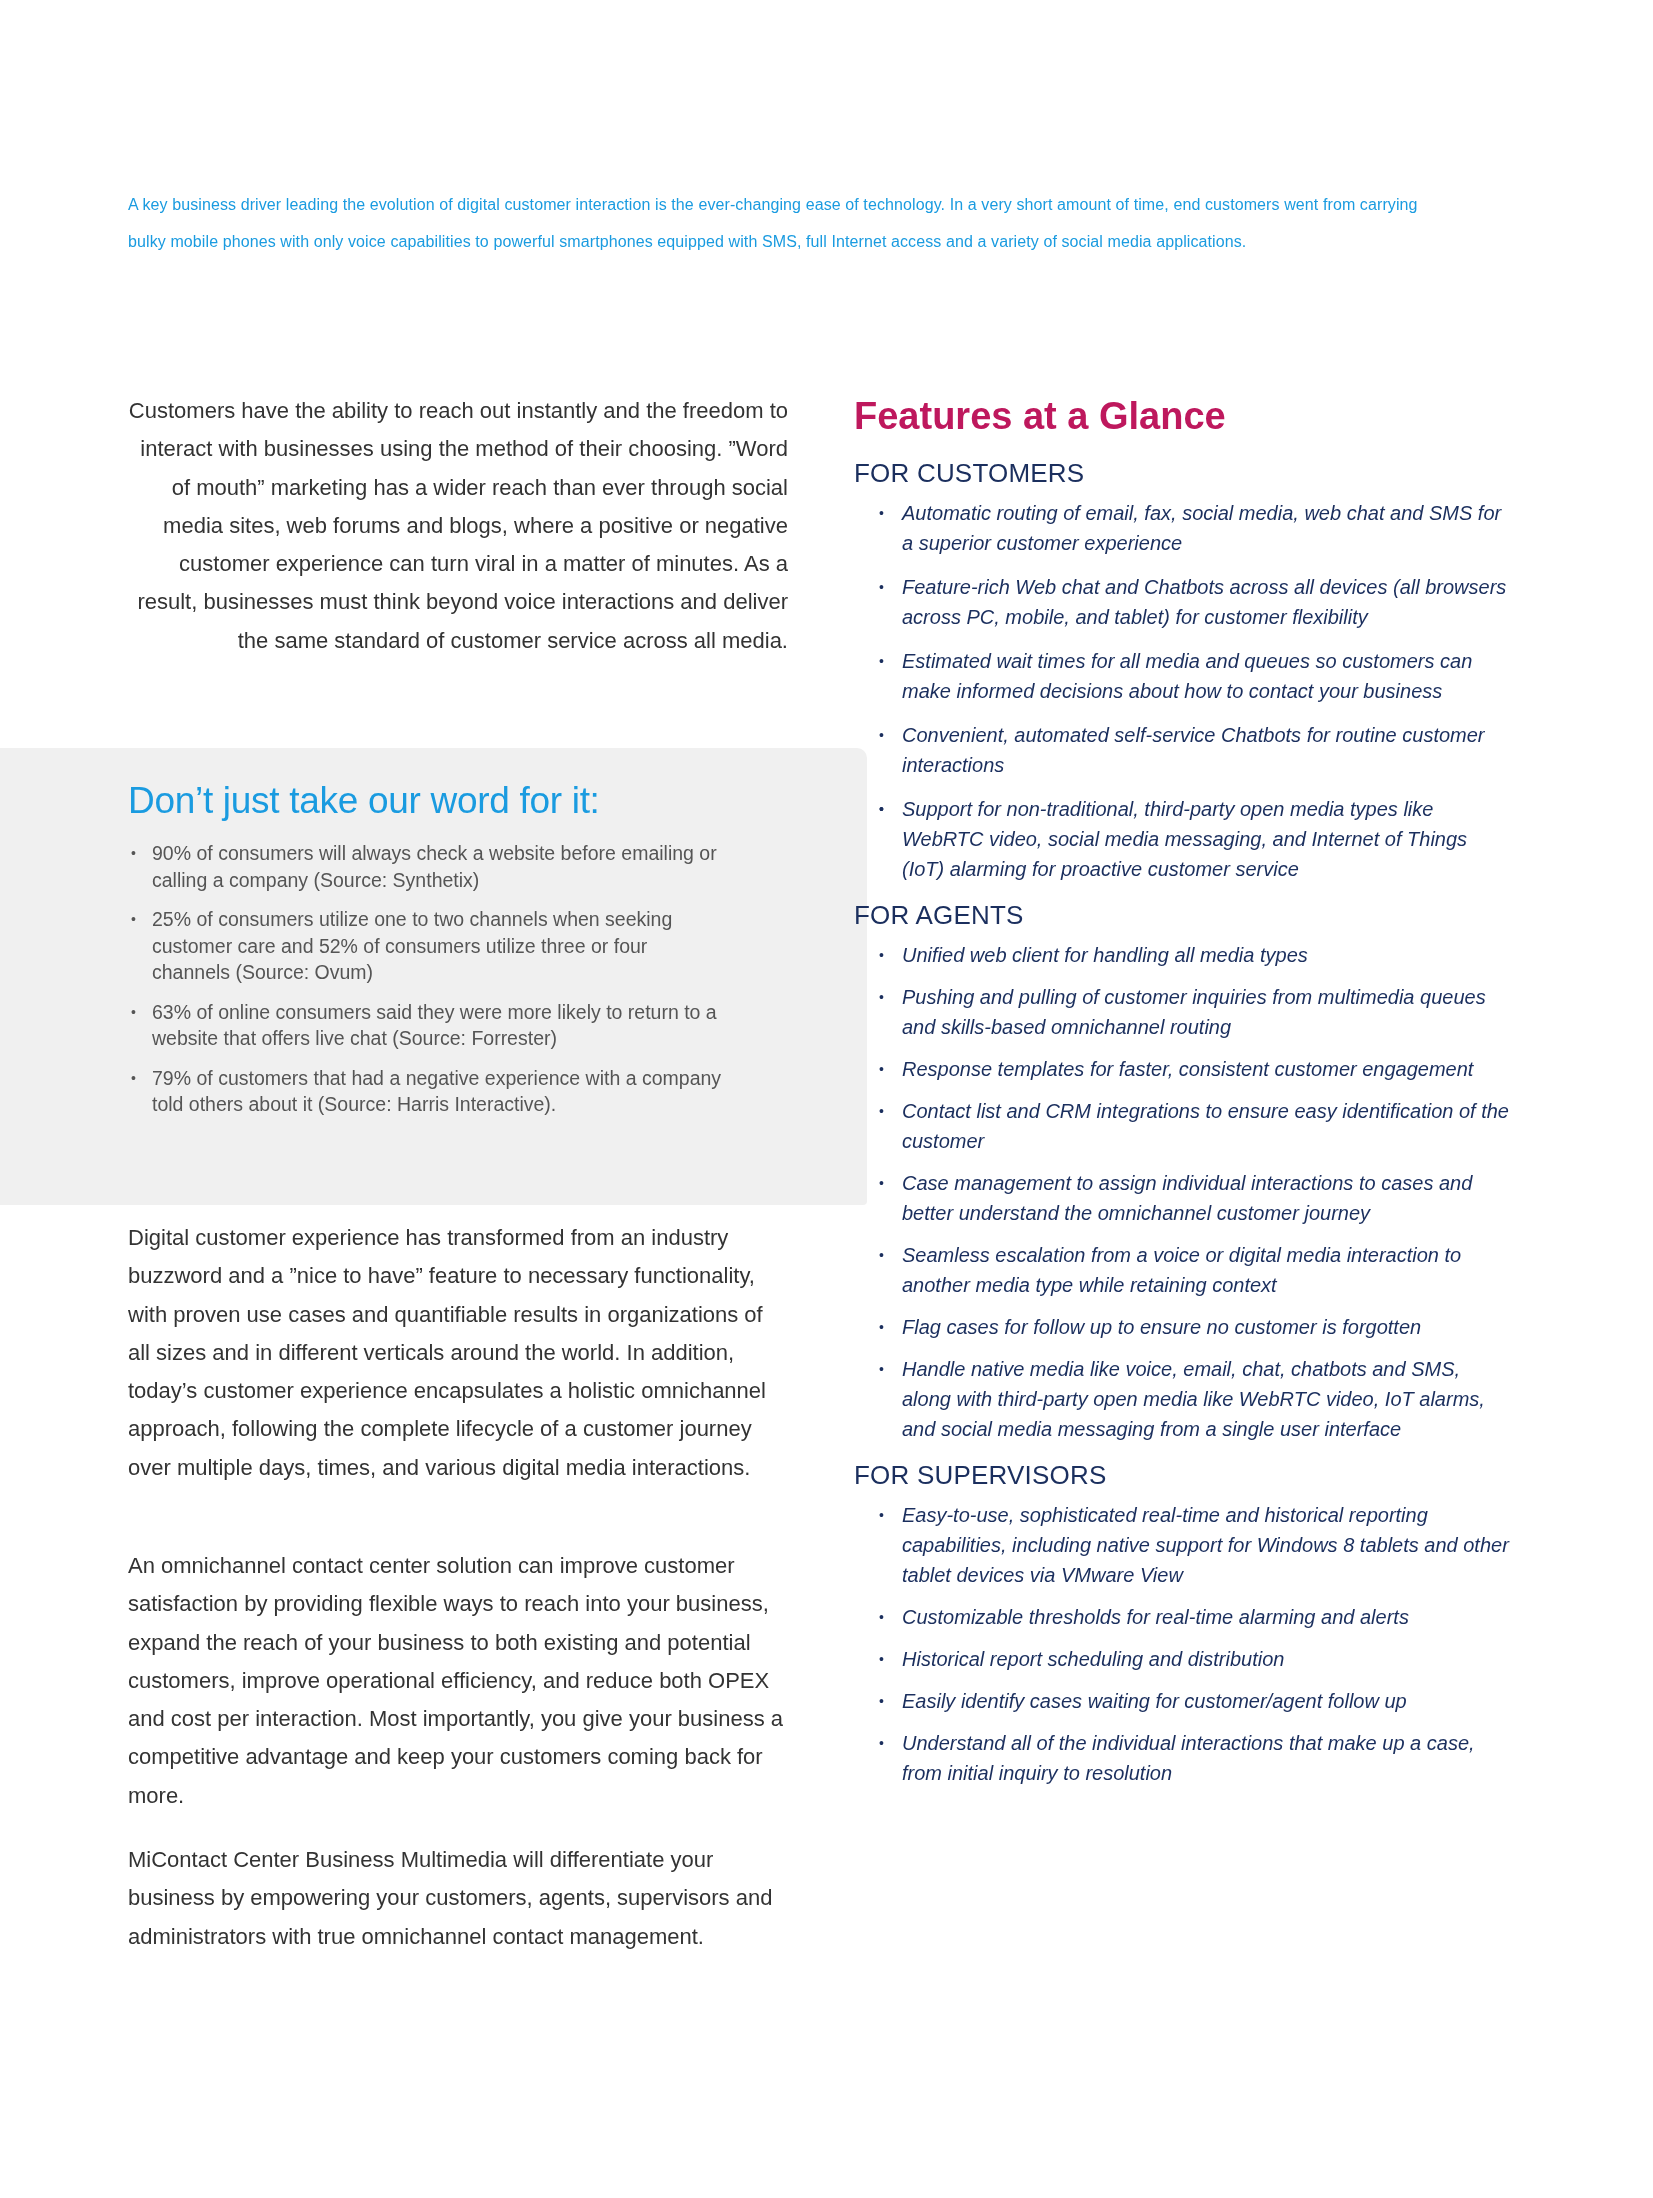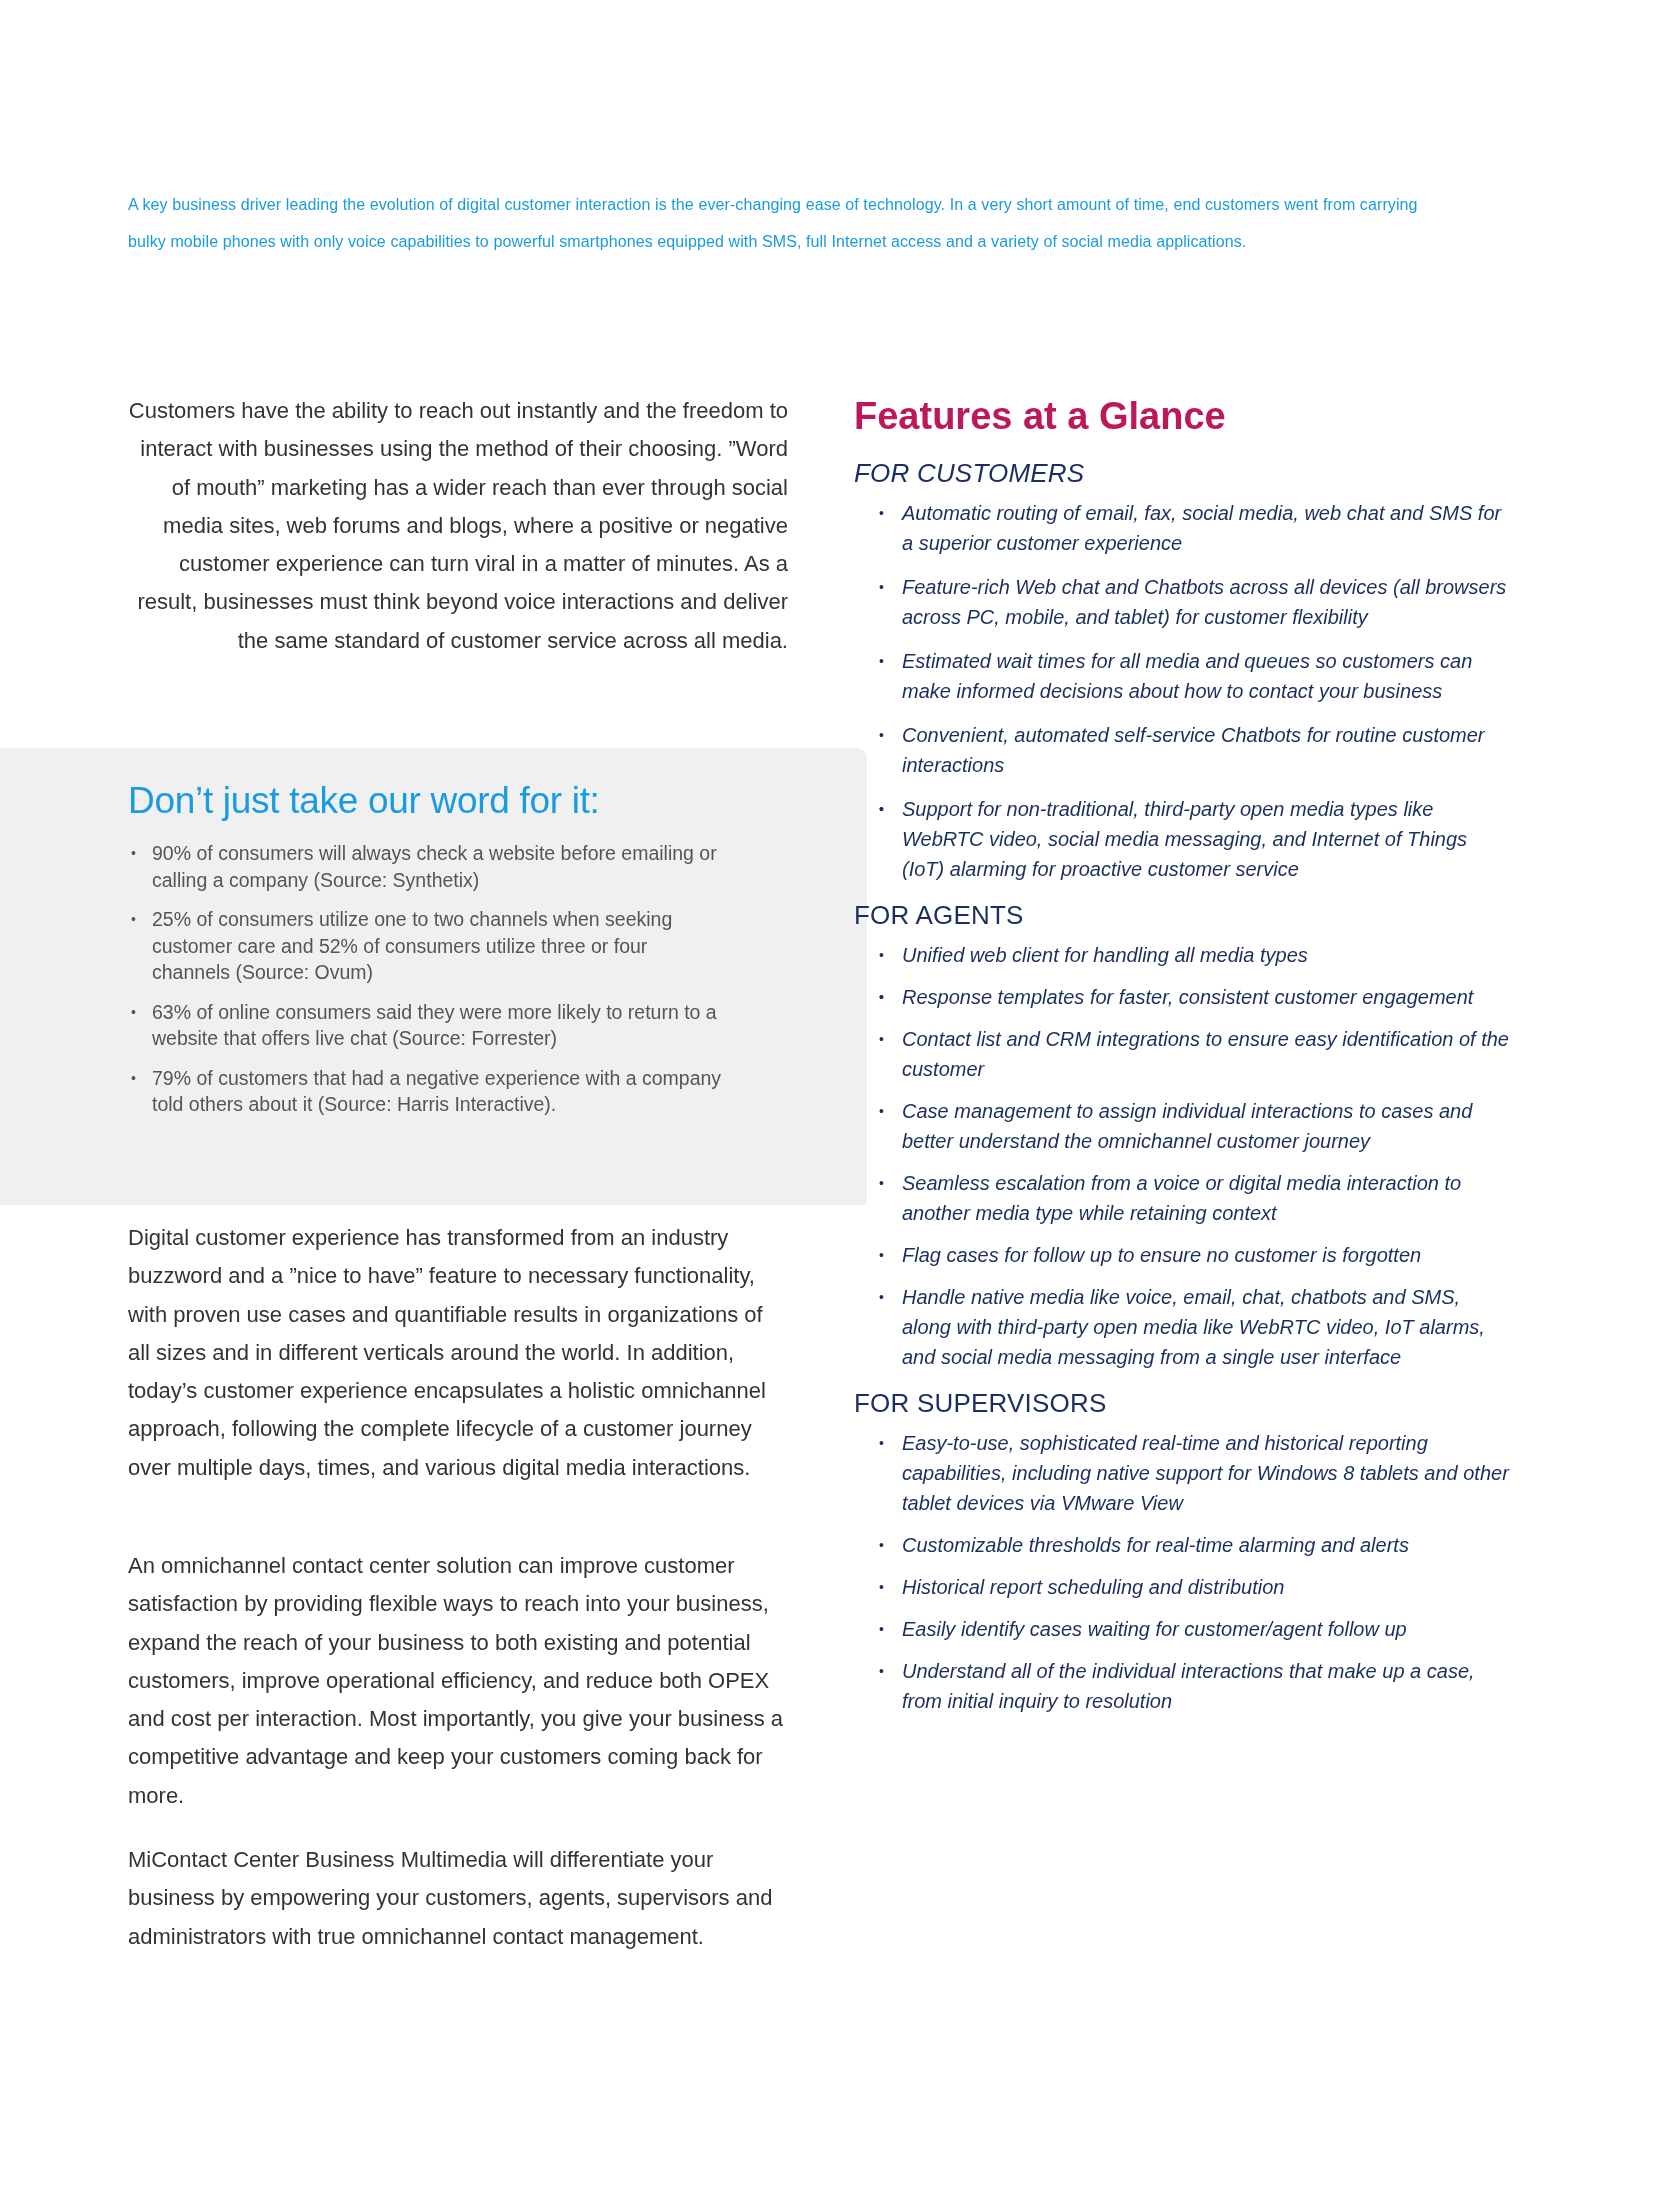--- a/index.html
+++ b/index.html
@@ -41,21 +41,21 @@
   }
 
   .features { position: absolute; left: 854px; top: 394px; width: 660px; }
   .features h2 {
     margin: 0; font-size: 38px; font-weight: 700; color: #be185d; line-height: 44px;
   }
   .features h3 {
     margin: 0; font-size: 26px; font-weight: 400; color: #1b2f5e; line-height: 34px;
     letter-spacing: 0.2px;
   }
-  .sec-cust { margin-top: 18px !important; font-style: italic; }
+  .sec-cust { margin-top: 18px !important; }
   .sec-next { margin-top: 14px !important; }
   .features ul { list-style: none; margin: 8px 0 0 0; padding: 0; }
   .features li {
     position: relative; padding-left: 48px; color: #1b2f5e;
     font-size: 20px; line-height: 30px; font-style: italic; font-weight: 300;
     margin-bottom: 14px;
   }
   .features li .bullet { left: 25px; line-height: 30px; font-style: normal; color: #1b2f5e; }
   .features ul.tight li { margin-bottom: 12px; }
 </style>
@@ -89,21 +89,21 @@
     <li><span class="bullet">•</span><span>Feature-rich Web chat and Chatbots across all devices (all browsers across PC, mobile, and tablet) for customer flexibility</span></li>
     <li><span class="bullet">•</span><span>Estimated wait times for all media and queues so customers can make informed decisions about how to contact your business</span></li>
     <li><span class="bullet">•</span><span>Convenient, automated self-service Chatbots for routine customer interactions</span></li>
     <li><span class="bullet">•</span></li>
     <li><span class="bullet">•</span><span>Support for non-traditional, third-party open media types like WebRTC video, social media messaging, and Internet of Things (IoT) alarming for proactive customer service</span></li>
   </ul>
 
   <h3 class="sec-next">FOR AGENTS</h3>
   <ul class="tight">
     <li><span class="bullet">•</span><span>Unified web client for handling all media types</span></li>
-    <li><span class="bullet">•</span></li>
+    <li><span class="bullet">•</span><span>Pushing and pulling of customer inquiries from multimedia queues and skills-based omnichannel routing</span></li>
     <li><span class="bullet">•</span><span>Response templates for faster, consistent customer engagement</span></li>
     <li><span class="bullet">•</span><span>Contact list and CRM integrations to ensure easy identification of the customer</span></li>
     <li><span class="bullet">•</span><span>Case management to assign individual interactions to cases and better understand the omnichannel customer journey</span></li>
     <li><span class="bullet">•</span><span>Seamless escalation from a voice or digital media interaction to another media type while retaining context</span></li>
     <li><span class="bullet">•</span><span>Flag cases for follow up to ensure no customer is forgotten</span></li>
     <li><span class="bullet">•</span><span>Handle native media like voice, email, chat, chatbots and SMS, along with third-party open media like WebRTC video, IoT alarms, and social media messaging from a single user interface</span></li>
   </ul>
 
   <h3 class="sec-next">FOR SUPERVISORS</h3>
   <ul class="tight">

